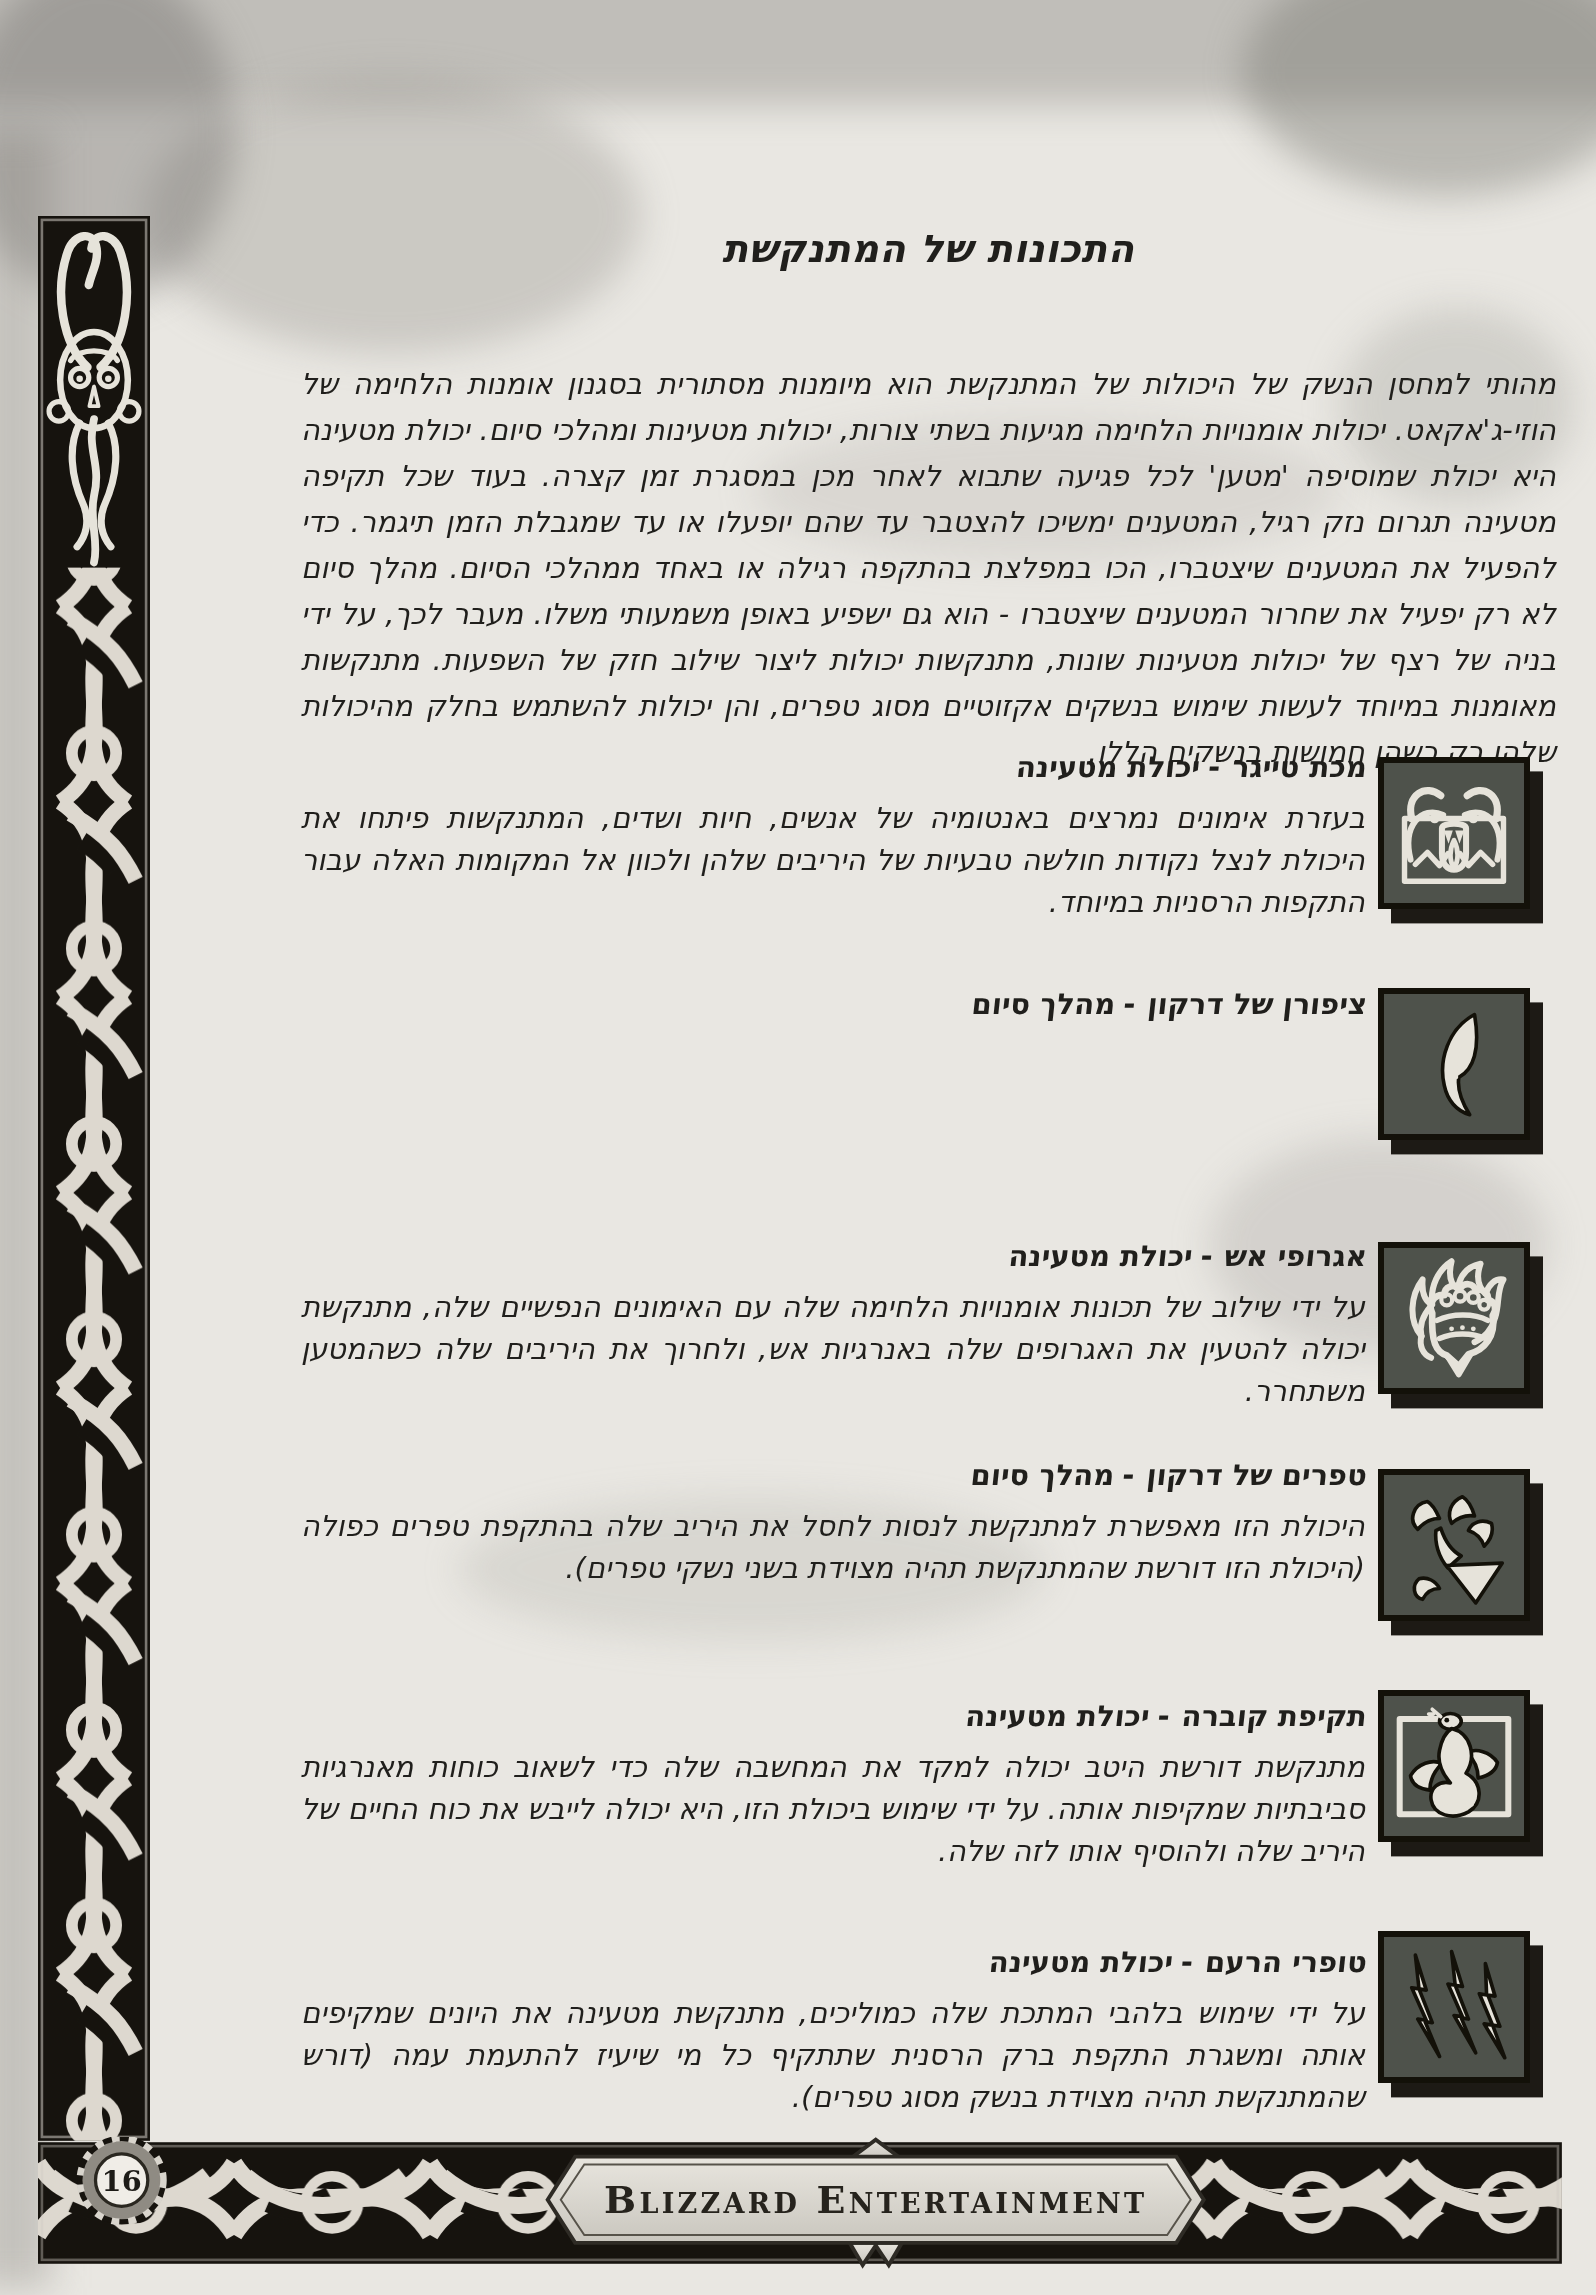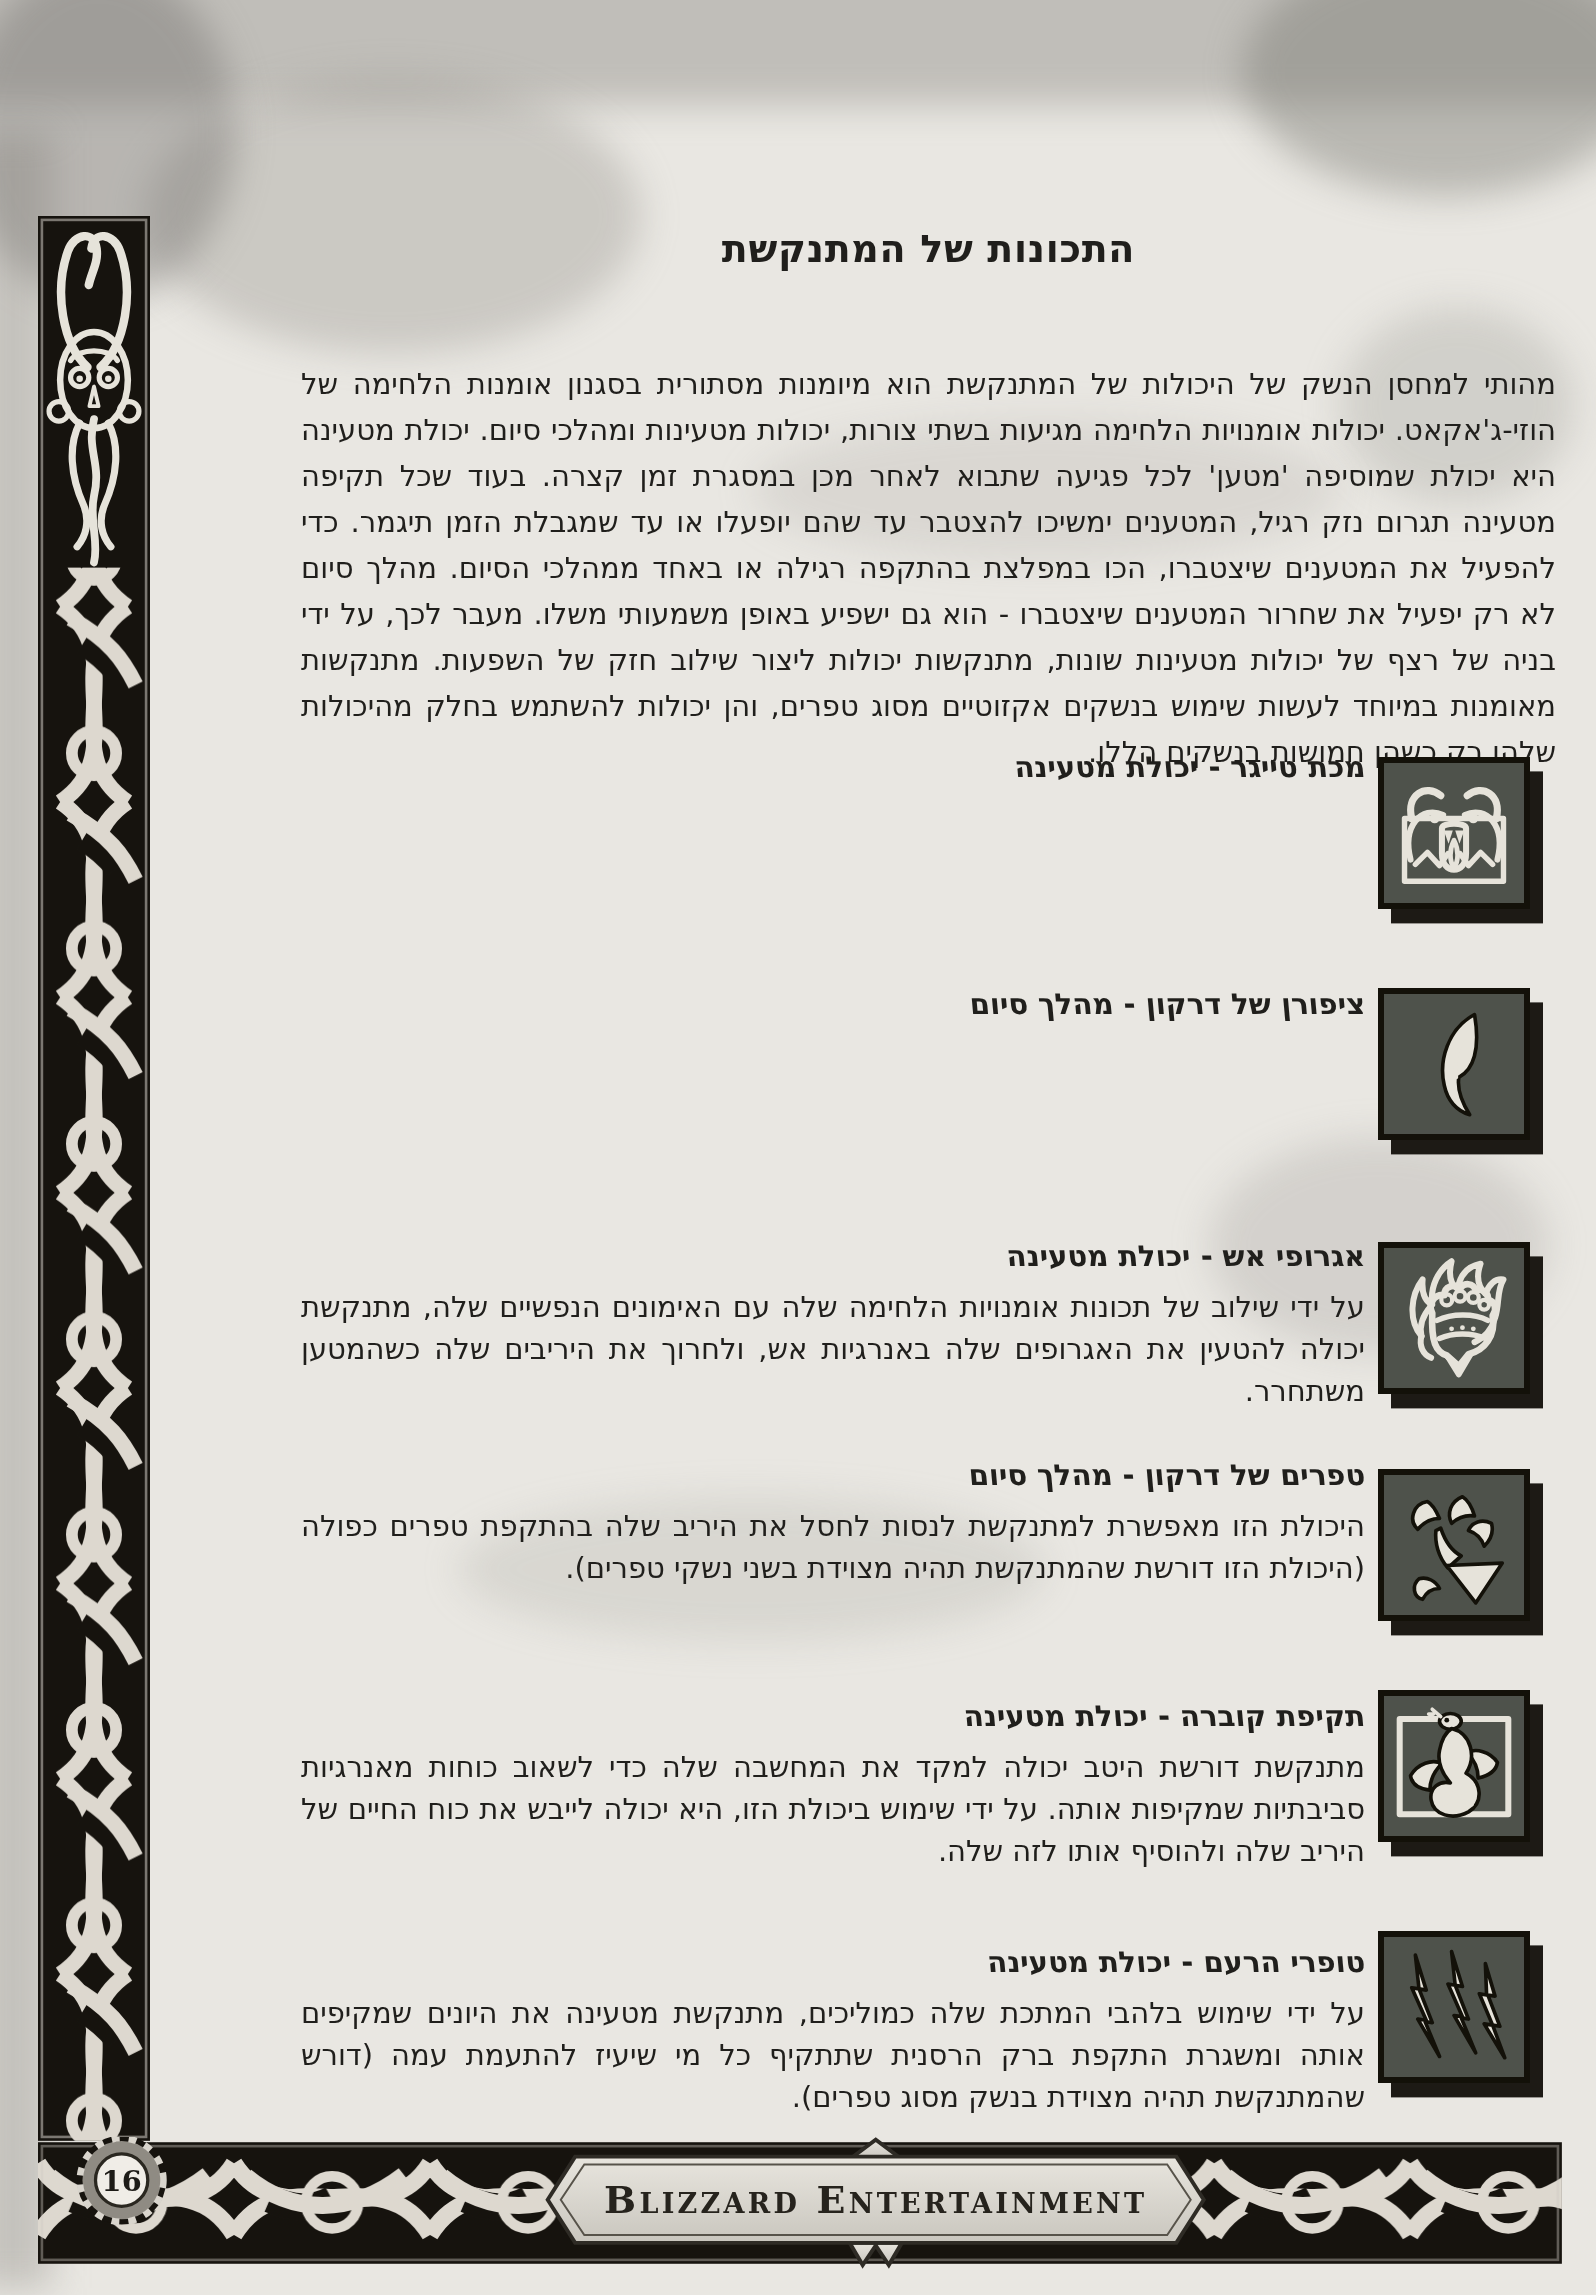--- a/index.html
+++ b/index.html
@@ -10,21 +10,21 @@
   
   .smudge{position:absolute;border-radius:50%;filter:blur(18.3px);pointer-events:none;}
 
   
   .left-border{position:absolute;left:38px;top:216px;width:112px;height:1932px;}
 
   
   .bottom-band{position:absolute;left:38px;top:2137px;width:1524px;height:132px;}
 
   
-  .rtl{direction:rtl;unicode-bidi:embed;color:#201f1c;}
+  .rtl{direction:rtl;unicode-bidi:embed;color:#201f1c;font-style:italic;}
   .page-title{position:absolute;left:301px;top:227px;width:1255px;text-align:center;
       font-size:38px;font-weight:bold;letter-spacing:0.7px;}
   .intro-heading{position:absolute;left:301px;top:312px;width:1255px;text-align:right;
       font-size:30px;font-weight:bold;}
   .intro-body{position:absolute;left:301px;top:361px;width:1255px;
       font-size:29px;line-height:46px;text-align:justify;text-justify:inter-word;}
 
   .skill{position:absolute;left:301px;width:1064px;}
   .skill h3{margin:0 0 13px 0;font-size:29px;font-weight:bold;text-align:right;
       transform:skewX(5deg);}
@@ -88,20 +88,21 @@
       </g>
       <rect x="0" y="540" width="172" height="2416" fill="url(#knotV)"></rect>
     </svg>
   </div>
 
   <div class="page-title rtl">התכונות של המתנקשת</div>
   <div class="intro-body rtl">מהותי למחסן הנשק של היכולות של המתנקשת הוא מיומנות מסתורית בסגנון אומנות הלחימה של הוזי-ג'אקאט. יכולות אומנויות הלחימה מגיעות בשתי צורות, יכולות מטעינות ומהלכי סיום. יכולת מטעינה היא יכולת שמוסיפה 'מטען' לכל פגיעה שתבוא לאחר מכן במסגרת זמן קצרה. בעוד שכל תקיפה מטעינה תגרום נזק רגיל, המטענים ימשיכו להצטבר עד שהם יופעלו או עד שמגבלת הזמן תיגמר. כדי להפעיל את המטענים שיצטברו, הכו במפלצת בהתקפה רגילה או באחד ממהלכי הסיום. מהלך סיום לא רק יפעיל את שחרור המטענים שיצטברו - הוא גם ישפיע באופן משמעותי משלו. מעבר לכך, על ידי בניה של רצף של יכולות מטעינות שונות, מתנקשות יכולות ליצור שילוב חזק של השפעות. מתנקשות מאומנות במיוחד לעשות שימוש בנשקים אקזוטיים מסוג טפרים, והן יכולות להשתמש בחלק מהיכולות שלהן רק כשהן חמושות בנשקים הללו.</div>
 
   <div class="skill rtl" style="top:750px;">
     <h3>מכת טייגר - יכולת מטעינה</h3>
+    <p>בעזרת אימונים נמרצים באנטומיה של אנשים, חיות ושדים, המתנקשות פיתחו את היכולת לנצל נקודות חולשה טבעיות של היריבים שלהן ולכוון אל המקומות האלה עבור התקפות הרסניות במיוחד.</p>
   </div>
   <div class="skill-icon" style="top:757px;">
     <svg viewBox="0 0 232 232">
       <rect x="34" y="92" width="164" height="104" class="art" stroke-width="9"></rect>
       <path class="art" stroke-width="12" d="M46,92 C36,52 70,34 94,54"></path>
       <path class="art" stroke-width="12" d="M186,92 C196,52 162,34 138,54"></path>
       <path class="art" stroke-width="10" d="M44,160 C30,104 62,70 98,86"></path>
       <path class="art" stroke-width="10" d="M188,160 C202,104 170,70 134,86"></path>
       <path class="art" stroke-width="9" d="M52,168 L72,148 L92,170 L106,150"></path>
       <path class="art" stroke-width="9" d="M180,168 L160,148 L140,170 L126,150"></path>

